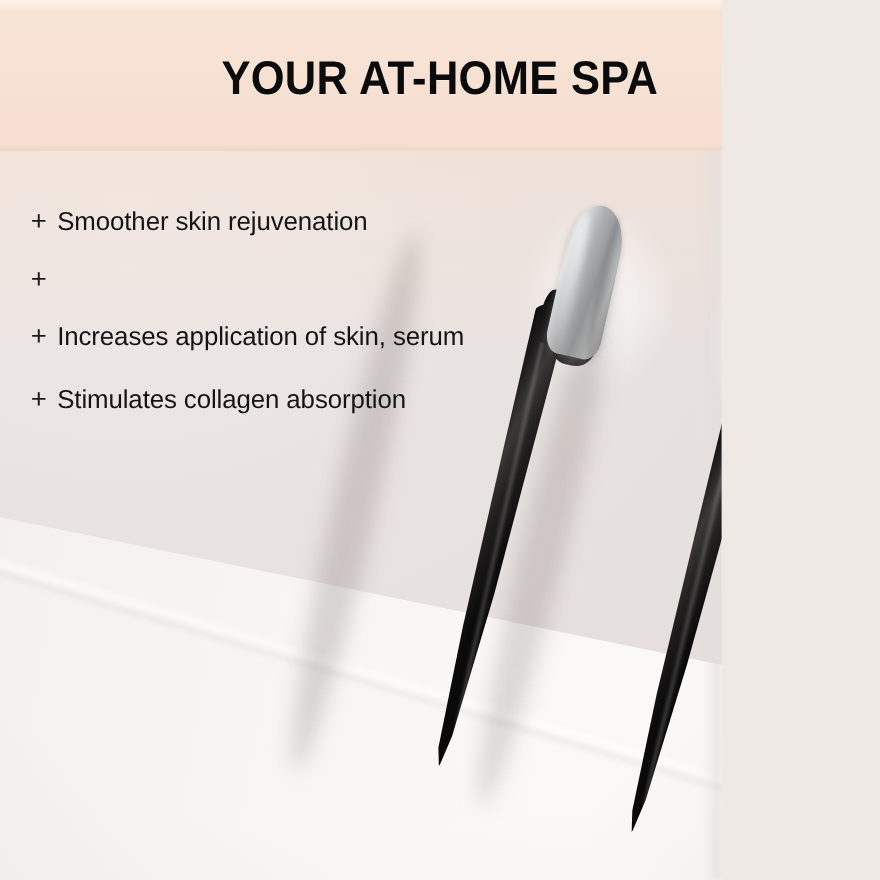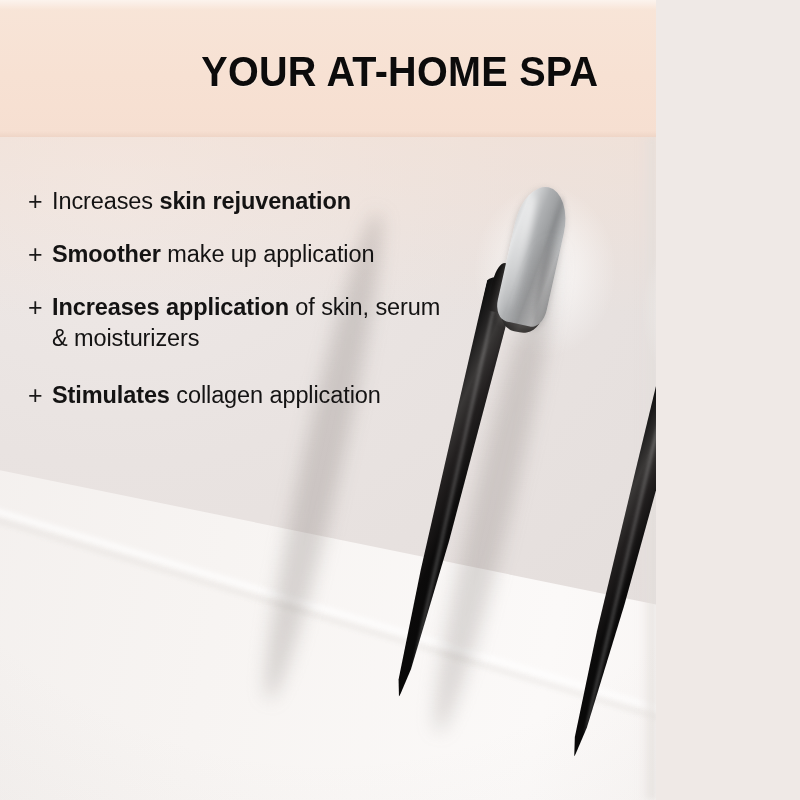--- a/index.html
+++ b/index.html
@@ -131,21 +131,21 @@
     width:24px;
     flex:0 0 24px;
     color:#1a1919;
   }
   .btext {
     font-size:23.5px;
     line-height:31px;
     letter-spacing:-0.1px;
     color:#141313;
   }
-  .btext b { font-weight:bold; }
+  .btext b { font-weight:normal; }
   .b-gap-3 { margin-bottom:26px; }
   .b-gap-4 { margin-top:2px; }
 
   
   .tool { position:absolute; }
 
   
   .handle {
     position:absolute;
     background:linear-gradient(100deg,
@@ -384,33 +384,32 @@
   </div>
 
   <div class="header">
     <div class="header-title">YOUR AT-HOME SPA</div>
   </div>
 
   <div class="benefits">
 
     <div class="benefit">
       <span class="plus">+</span>
-      <span class="btext"><span>Increases </span><b>skin rejuvenation</b><span></span></span>
+      <span class="btext"><span>Smoother </span><b>skin rejuvenation</b><span></span></span>
     </div>
 
     <div class="benefit">
       <span class="plus">+</span>
-      <span class="btext"><span></span><b>Smoother</b><span> make up application</span></span>
     </div>
 
     <div class="benefit b-gap-3">
       <span class="plus">+</span>
-      <span class="btext"><span></span><b>Increases application</b><span> of skin, serum</span><br><span>&amp; moisturizers</span></span>
+      <span class="btext"><span></span><b>Increases application</b><span> of skin, serum</span><br></span>
     </div>
 
     <div class="benefit b-gap-4">
       <span class="plus">+</span>
-      <span class="btext"><span></span><b>Stimulates</b><span> collagen application</span></span>
+      <span class="btext"><span></span><b>Stimulates</b><span> collagen absorption</span></span>
     </div>
 
   </div>
 
 </div>
 
 </body></html>

